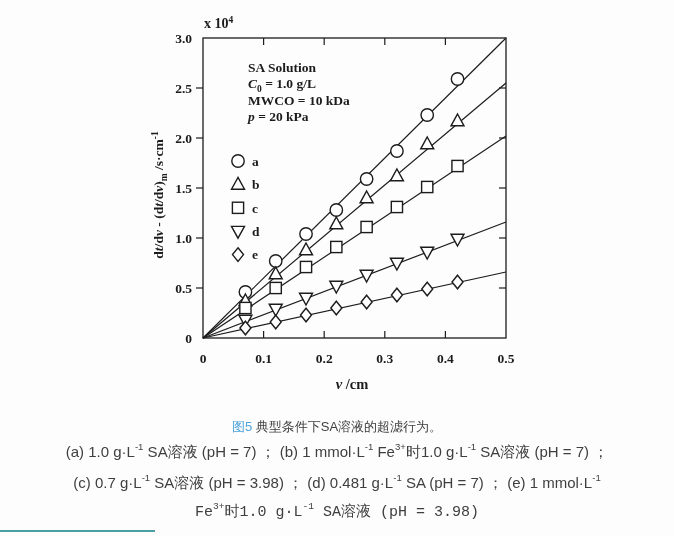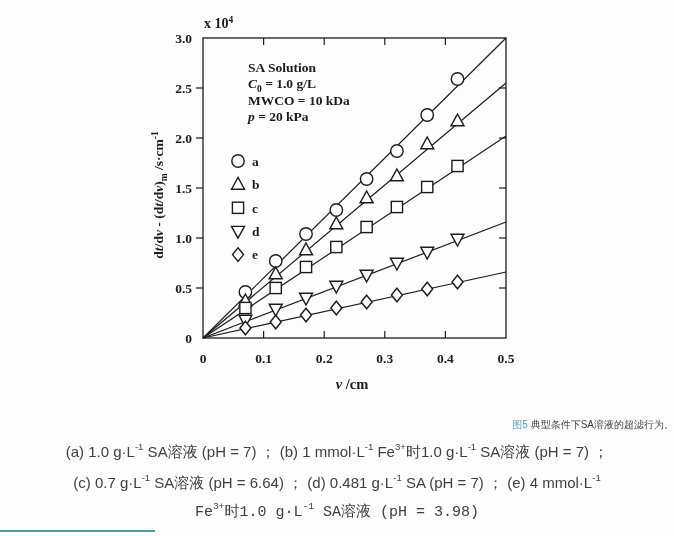--- a/index.html
+++ b/index.html
@@ -3,21 +3,21 @@
 <meta charset="utf-8">
 <style>
   html,body{margin:0;padding:0;}
   body{
     width:674px;height:536px;position:relative;background:#fdfdfd;
     font-family:"Liberation Sans","DejaVu Sans",sans-serif;overflow:hidden;
   }
   .chart-wrap{position:absolute;left:0;top:0;width:674px;height:405px;}
   svg text{font-family:"Liberation Serif","DejaVu Serif",serif;fill:#1c1c1c;}
   .caption{position:absolute;left:0;top:412px;width:674px;color:#3f3f3f;}
-  .caption-title{position:absolute;top:6px;width:100%;text-align:right;font-size:10px;}
+  .caption-title{position:absolute;top:6px;width:100%;text-align:center;font-size:13px;}
   .fig-no{color:#4fa3da;}
   .caption-line{position:absolute;width:100%;text-align:center;font-size:15px;white-space:nowrap;}
   .cap-l1{top:31px;}
   .cap-l2{top:62px;}
   .cap-l3{top:90px;font-family:Liberation Mono, monospace;}
   .caption-line sup, .caption-title sup{font-size:0.64em;line-height:0;position:relative;top:-0.15em;}
   .teal-rule{position:absolute;left:0;top:530px;width:155px;height:2px;background:#4aa0a0;}
 </style>
 </head>
 <body>
@@ -131,17 +131,17 @@
         <text x="252" y="236" font-size="13.5" font-weight="700">d</text>
         <path fill="#ffffff" stroke="#1c1c1c" stroke-width="1.4" d="M 238 247.79999999999998 L 243.5 254.6 L 238 261.4 L 232.5 254.6 Z"></path>
         <text x="252" y="259.4" font-size="13.5" font-weight="700">e</text>
       </g>
     </svg>
 </div>
 
 <div class="caption">
   <div class="caption-title"><span class="fig-no">图5</span><span> 典型条件下SA溶液的超滤行为。</span></div>
   <div class="caption-line cap-l1"><span>(a) 1.0 g·L</span><sup>-1</sup><span> SA溶液 (pH = 7) ； (b) 1 mmol·L</span><sup>-1</sup><span> Fe</span><sup>3+</sup><span>时1.0 g·L</span><sup>-1</sup><span> SA溶液 (pH = 7) ；</span></div>
-  <div class="caption-line cap-l2"><span>(c) 0.7 g·L</span><sup>-1</sup><span> SA溶液 (pH = 6.64) ； (d) 0.481 g·L</span><sup>-1</sup><span> SA (pH = 7) ； (e) 4 mmol·L</span><sup>-1</sup></div>
+  <div class="caption-line cap-l2"><span>(c) 0.7 g·L</span><sup>-1</sup><span> SA溶液 (pH = 3.98) ； (d) 0.481 g·L</span><sup>-1</sup><span> SA (pH = 7) ； (e) 1 mmol·L</span><sup>-1</sup></div>
   <div class="caption-line cap-l3"><span>Fe</span><sup>3+</sup><span>时1.0 g·L</span><sup>-1</sup><span> SA溶液 (pH = 3.98)</span></div>
 </div>
 
 <div class="teal-rule"></div>
 
 </body></html>

